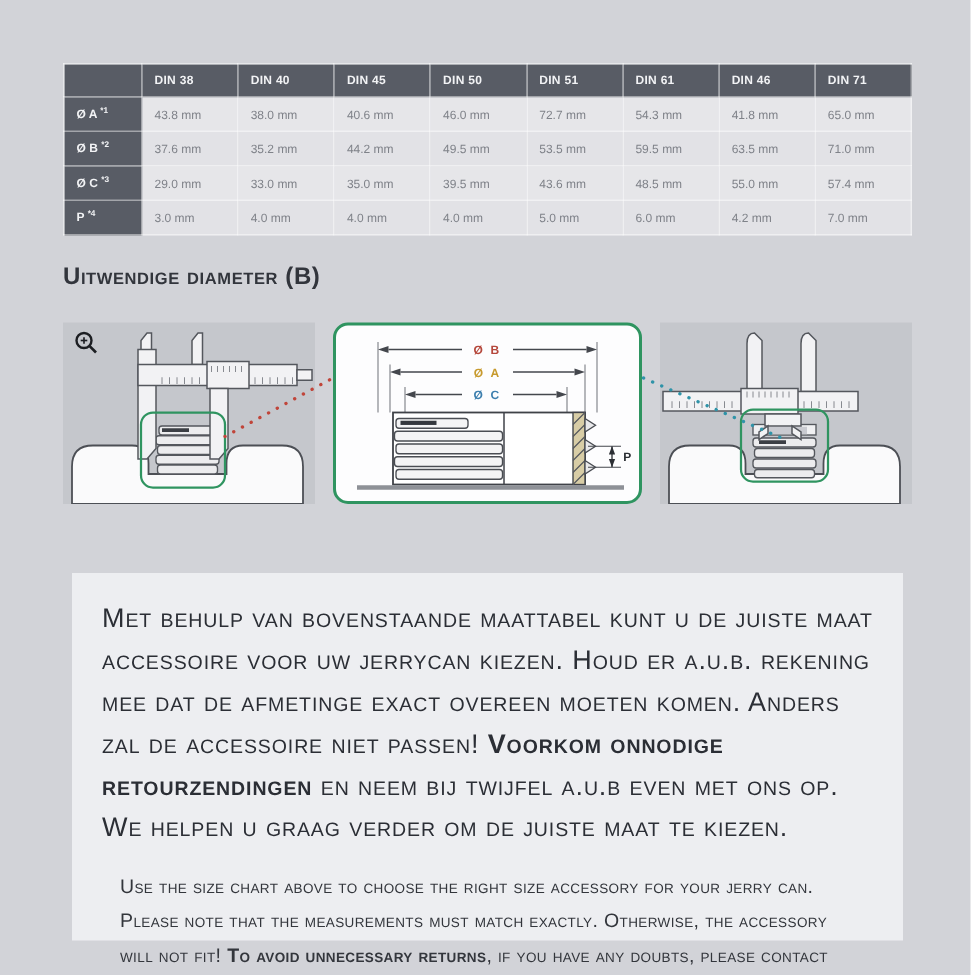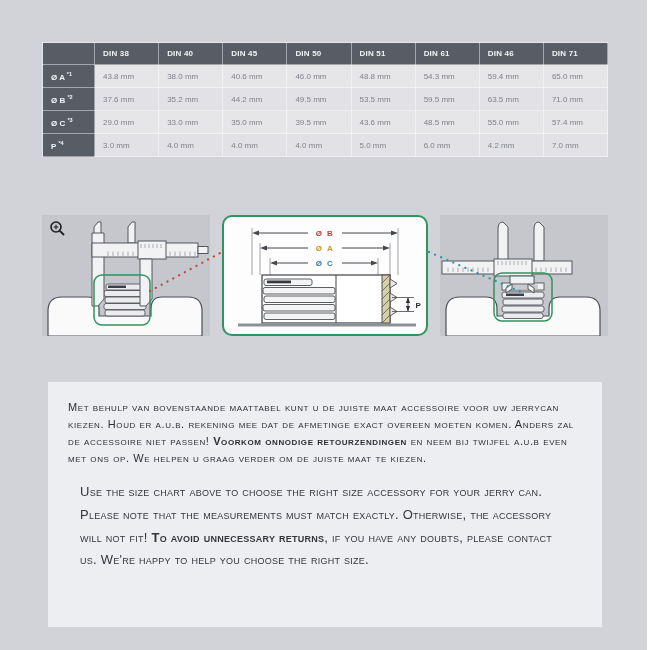--- a/index.html
+++ b/index.html
@@ -28,21 +28,21 @@
   .panel{position:absolute;top:0;height:121px;}
   .left-panel{left:0;width:168px;background:#c5c7cc;}
   .right-panel{left:398px;width:168px;background:#c5c7cc;}
   .mid-panel{left:180px;width:206px;height:121px;background:#fdfdfe;border:2px solid #2f9460;
          border-radius:10px;box-sizing:border-box;}
   .zoom-icon{position:absolute;left:4px;top:3px;}
   .connectors{position:absolute;left:0;top:0;pointer-events:none;z-index:5;}
   
   .info-box{position:absolute;left:48px;top:382px;width:554px;height:245px;background:#edeef1;
          box-sizing:border-box;padding:17px 20px;}
-  .info-box p.nl{font-variant:small-caps;font-size:11px;line-height:1.55;letter-spacing:.6px;
+  .info-box p.nl{font-variant:small-caps;font-size:18px;line-height:1.55;letter-spacing:.6px;
          color:#2b2e35;margin:0 0 14px 0;}
   .info-box p.en{font-variant:small-caps;font-size:13px;line-height:1.75;letter-spacing:.25px;
          color:#33363c;margin:12px;}
   .info-box b{font-weight:bold;}
 </style>
 </head>
 <body>
 
 <div class="stage">
 
@@ -60,23 +60,23 @@
           <th>DIN 71</th>
         </tr>
     </thead>
     <tbody>
         <tr>
           <th><span>Ø A </span><sup>*1</sup></th>
           <td>43.8 mm</td>
           <td>38.0 mm</td>
           <td>40.6 mm</td>
           <td>46.0 mm</td>
-          <td>48.8 mm</td>
+          <td>72.7 mm</td>
           <td>54.3 mm</td>
-          <td>59.4 mm</td>
+          <td>41.8 mm</td>
           <td>65.0 mm</td>
         </tr>
         <tr>
           <th><span>Ø B </span><sup>*2</sup></th>
           <td>37.6 mm</td>
           <td>35.2 mm</td>
           <td>44.2 mm</td>
           <td>49.5 mm</td>
           <td>53.5 mm</td>
           <td>59.5 mm</td>
@@ -102,20 +102,21 @@
           <td>4.0 mm</td>
           <td>5.0 mm</td>
           <td>6.0 mm</td>
           <td>4.2 mm</td>
           <td>7.0 mm</td>
         </tr>
       </tbody>
   </table>
 
   <div class="section-head left">
+    <div class="sec-title">Uitwendige diameter (B)</div>
   </div>
 
   <div class="diagram-strip">
 
     <div class="panel left-panel">
       <svg viewBox="0 0 168 121" width="168" height="121">
         <path d="M6 121 V96 Q6 82 20 82 H46 Q57 82 57 94 V101 H109 V94 Q109 82 120 82 H146 Q160 82 160 96 V121 Z" fill="#fafafb" stroke="#4c4f55" stroke-width="1.2"></path>
         <g stroke="#54575d" stroke-width="0.9" fill="#ececee">
           <rect x="63" y="95" width="40" height="6" rx="2"></rect>
           <rect x="62" y="88.5" width="42" height="6" rx="2"></rect>

